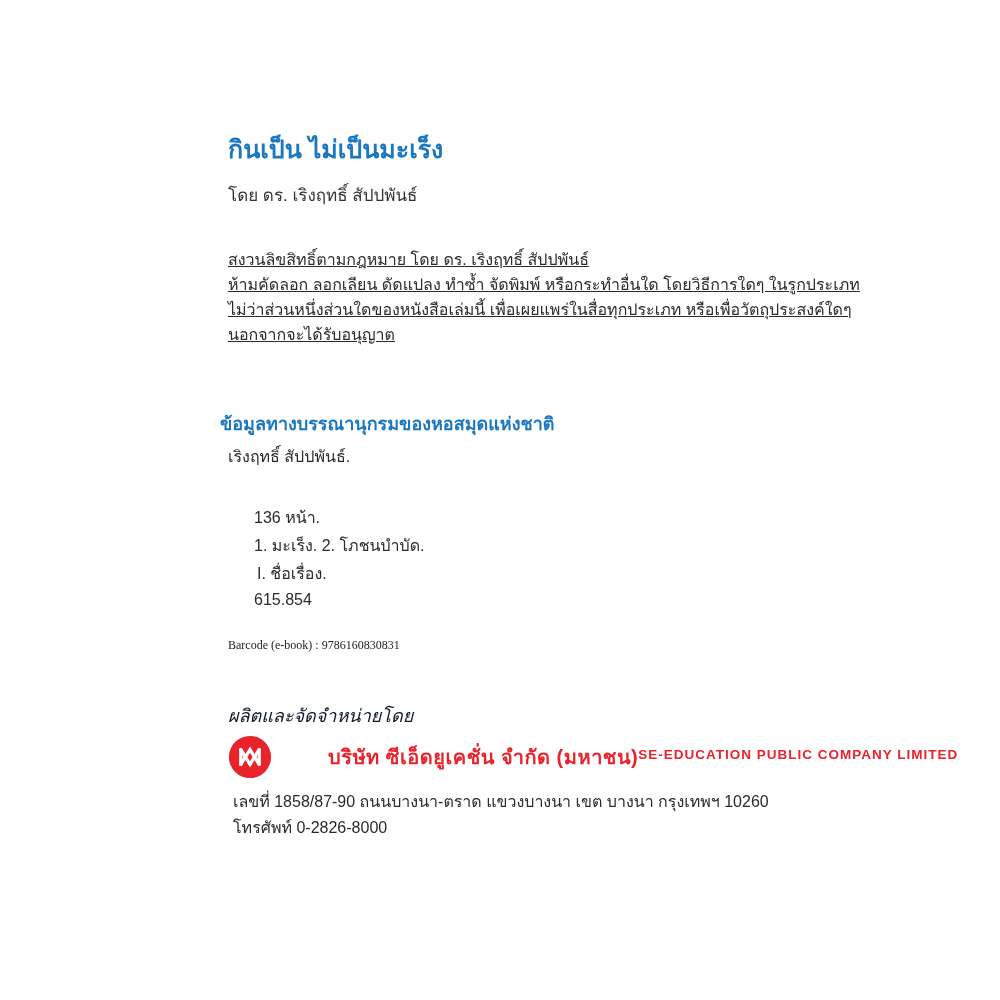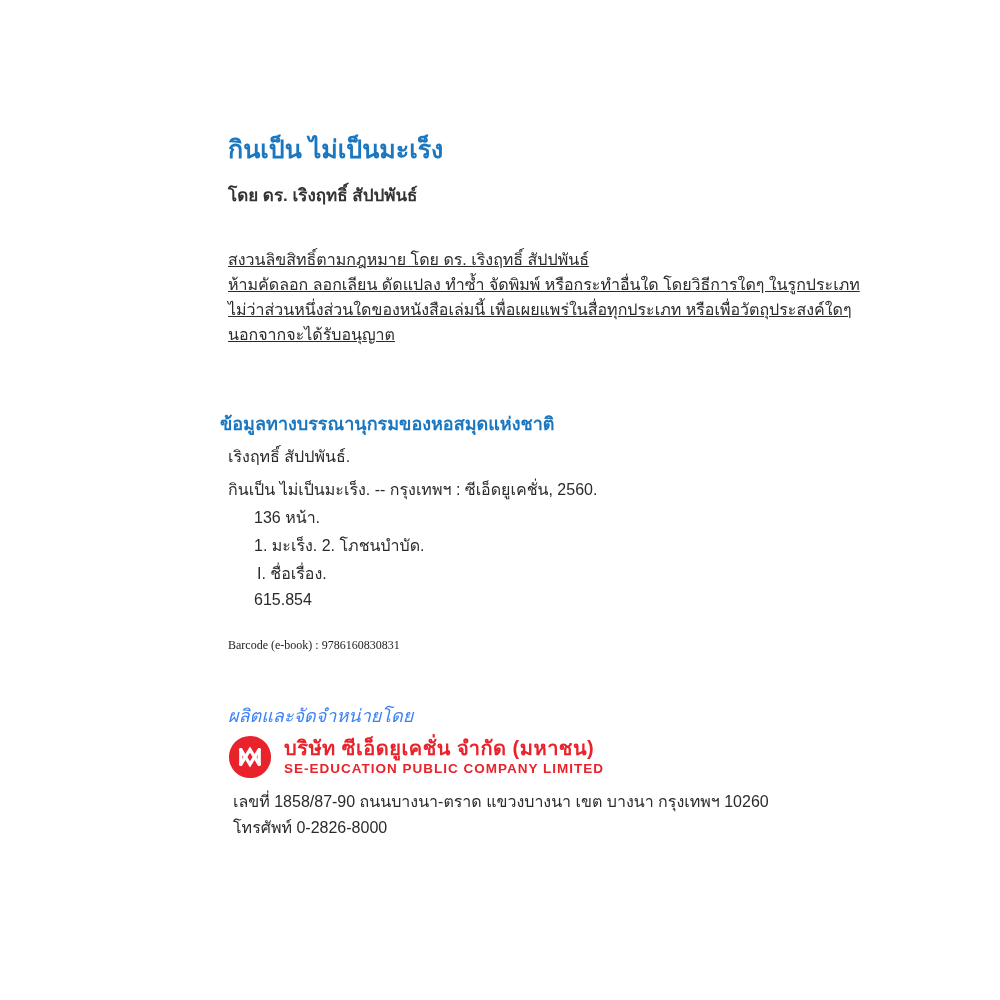--- a/index.html
+++ b/index.html
@@ -18,21 +18,21 @@
   }
   .abs { position: absolute; white-space: nowrap; }
 
   .book-title {
     left: 228px; top: 129px;
     font-size: 25px; font-weight: bold;
     color: #1b78c0;
   }
   .byline {
     left: 228px; top: 181px;
-    font-size: 17px; color: #333333; font-weight: bold;
+    font-size: 17px; color: #333333;
   }
   .copyright {
     left: 228px; top: 247px;
     font-size: 16px; line-height: 25px;
     color: #2b2b2b; white-space: nowrap; text-decoration: underline;
   }
   .catalog-heading {
     left: 220px; top: 409px;
     font-size: 18px; font-weight: bold;
     color: #1b78c0;
@@ -47,28 +47,28 @@
 
   .barcode-line {
     left: 228px; top: 638px;
     font-family: "Liberation Serif", serif;
     font-size: 12px; color: #222222;
   }
   .distrib-label {
     left: 228px; top: 701px;
     font-family: "Liberation Serif", serif;
     font-style: italic;
-    font-size: 18px; color: #3b82f6;
+    font-size: 18px; color: #0f172a;
   }
   .logo-row {
     left: 228px; top: 735px;
     display: flex; align-items: center; gap: 12px;
   }
   .logo-badge { width: 44px; height: 44px; flex: 0 0 auto; }
-  .company-names { display: flex; flex-direction: column; line-height: 1.15; }
+  .company-names { display: flex; flex-direction: row; line-height: 1.15; margin-left: 44px; }
   .company-th {
     font-size: 20px; font-weight: bold; color: #e8232b;
     letter-spacing: 0.5px;
   }
   .company-en {
     font-size: 13.5px; font-weight: bold; color: #e8232b;
     letter-spacing: 1px; margin-top: 1px;
   }
   .address-block {
     left: 233px; top: 789px;
@@ -91,21 +91,20 @@
   <div class="abs copyright">
     <div>สงวนลิขสิทธิ์ตามกฎหมาย  โดย ดร. เริงฤทธิ์ สัปปพันธ์</div>
     <div>ห้ามคัดลอก ลอกเลียน ดัดแปลง ทำซ้ำ จัดพิมพ์ หรือกระทำอื่นใด โดยวิธีการใดๆ ในรูกประเภท</div>
     <div>ไม่ว่าส่วนหนึ่งส่วนใดของหนังสือเล่มนี้ เพื่อเผยแพร่ในสื่อทุกประเภท หรือเพื่อวัตถุประสงค์ใดๆ</div>
     <div>นอกจากจะได้รับอนุญาต</div>
   </div>
 
   <div class="abs catalog-heading">ข้อมูลทางบรรณานุกรมของหอสมุดแห่งชาติ</div>
 
   <div class="abs catalog-line cat-author">เริงฤทธิ์ สัปปพันธ์.</div>
-  <div class="abs catalog-line cat-imprint">กินเป็น ไม่เป็นมะเร็ง. -- กรุงเทพฯ : ซีเอ็ดยูเคชั่น, 2560.</div>
   <div class="abs catalog-line cat-pages">136 หน้า.</div>
   <div class="abs catalog-line cat-subjects">1.  มะเร็ง.   2. โภชนบำบัด.</div>
   <div class="abs catalog-line cat-entry">I.  ชื่อเรื่อง.</div>
   <div class="abs catalog-line cat-dewey">615.854</div>
 
   <div class="abs barcode-line">Barcode (e-book) : 9786160830831</div>
 
   <div class="abs distrib-label">ผลิตและจัดจำหน่ายโดย</div>
 
   <div class="abs logo-row">

